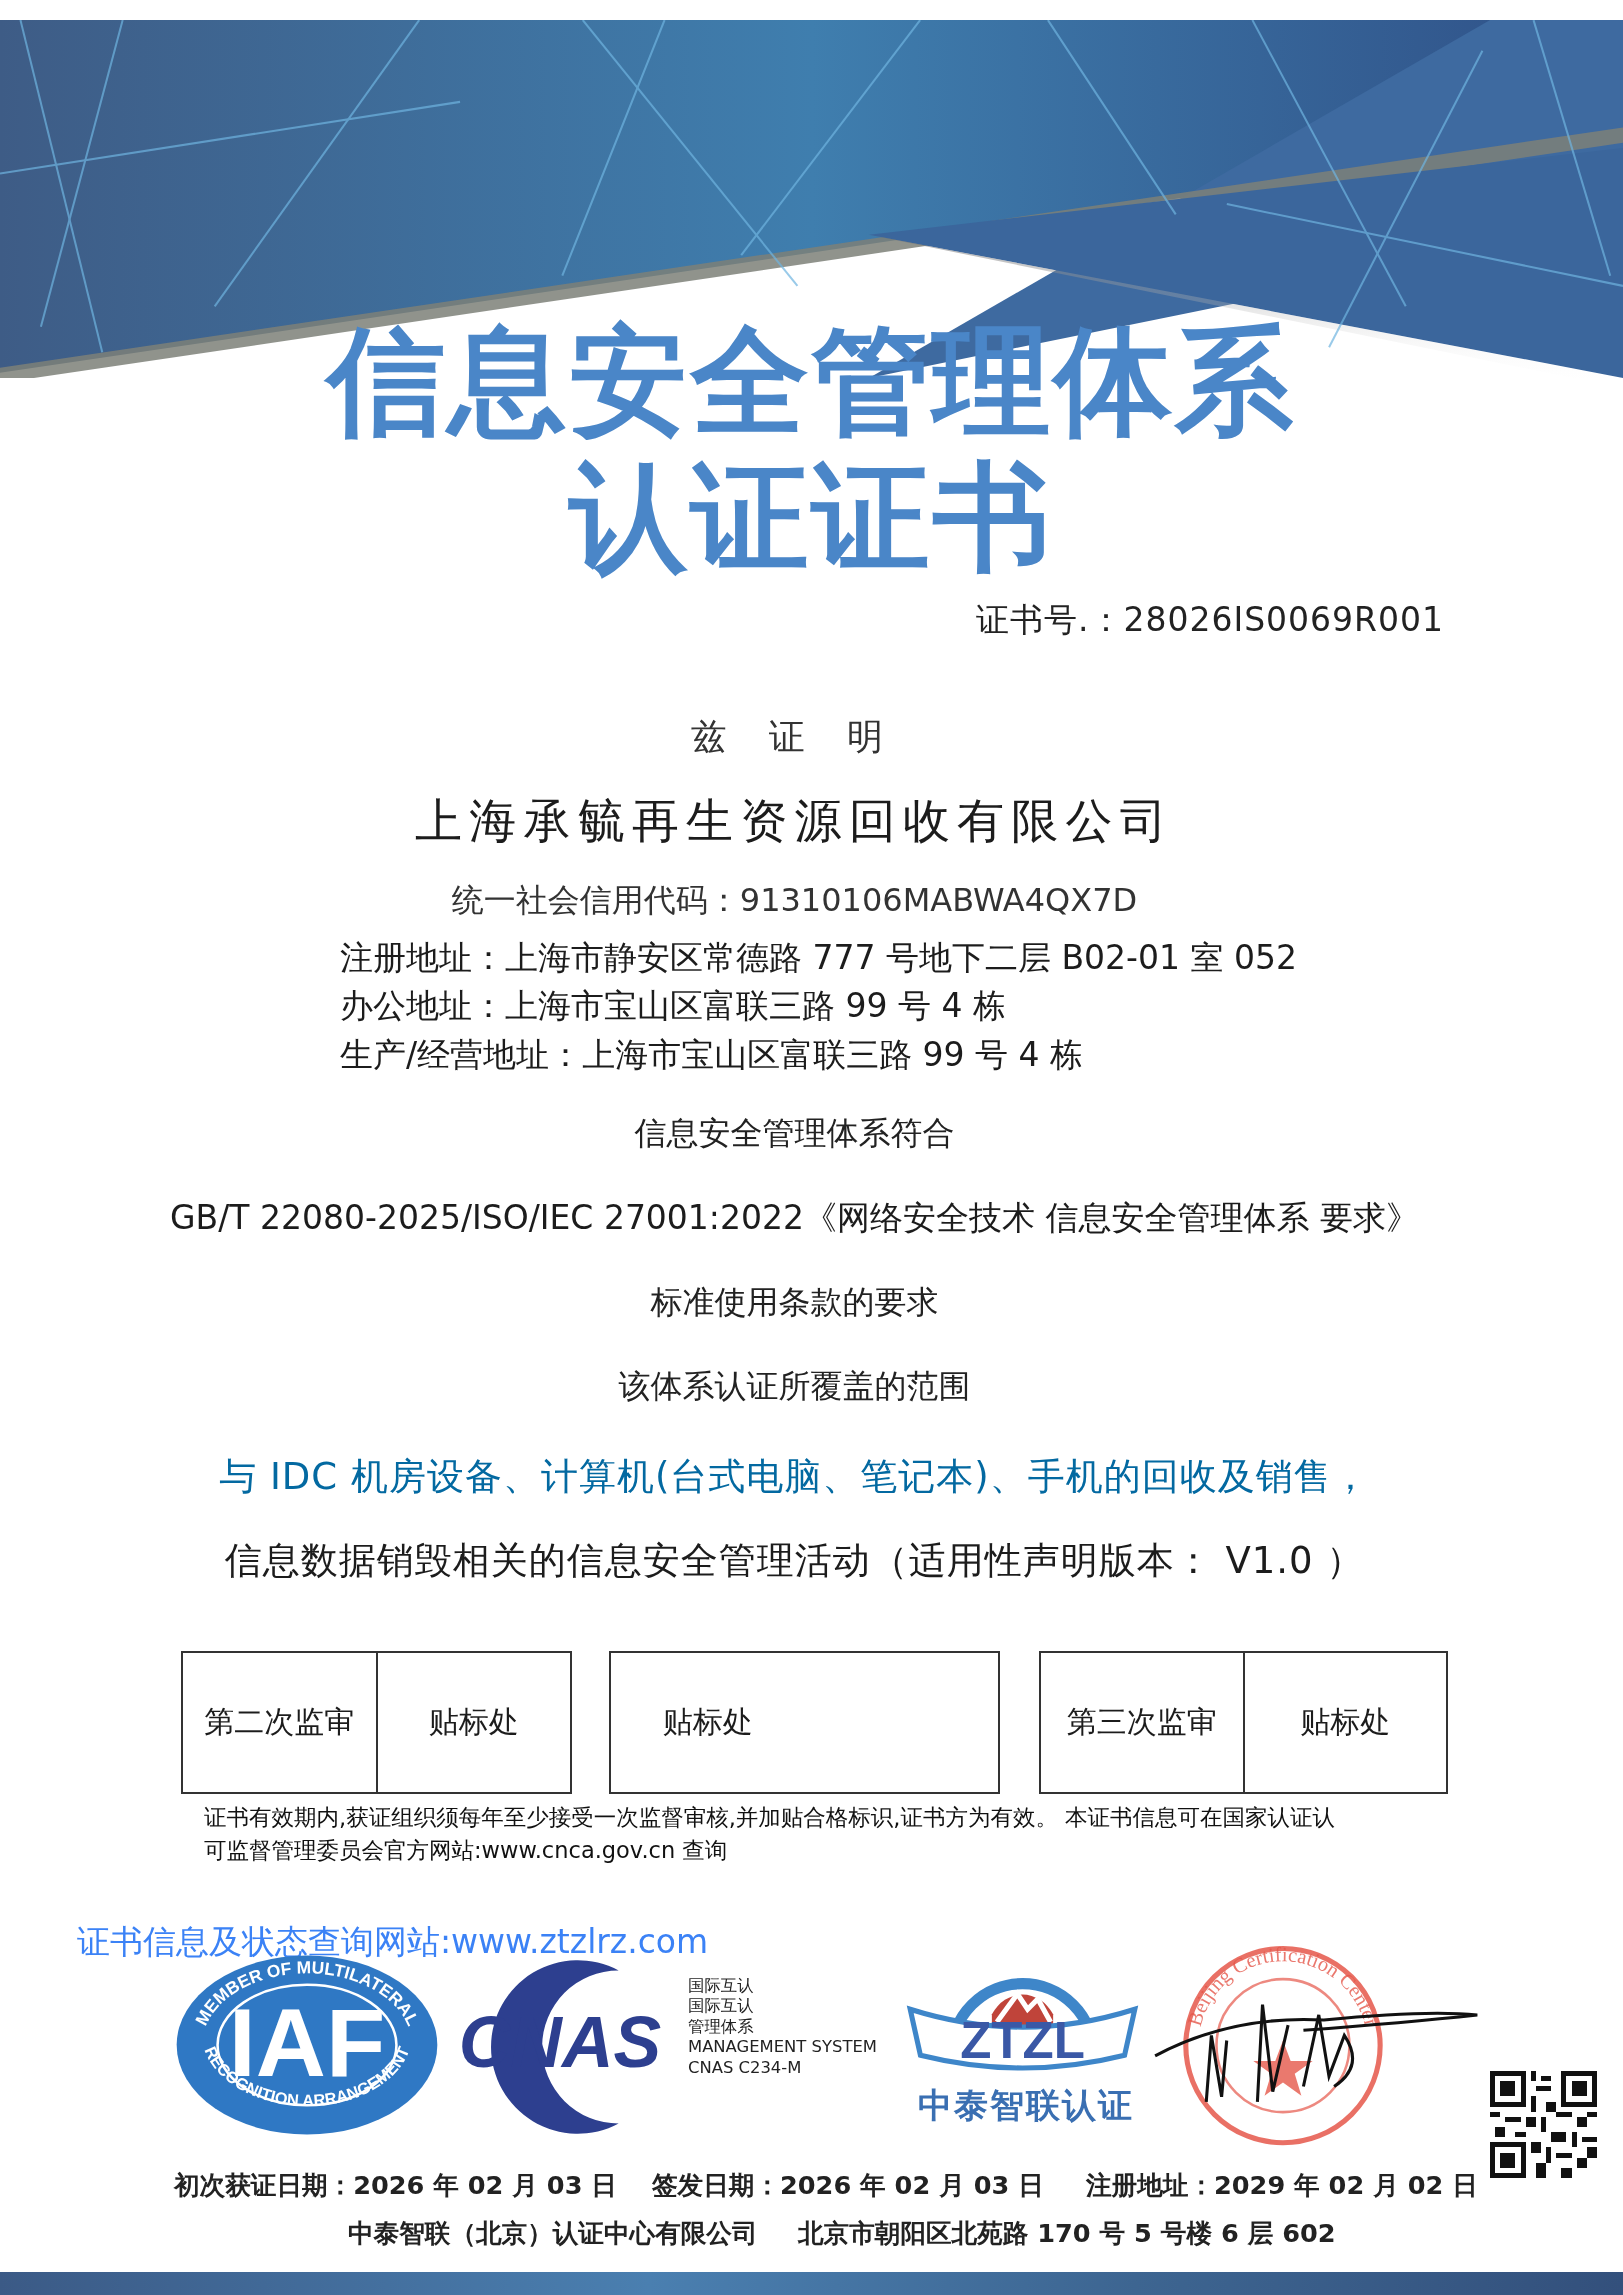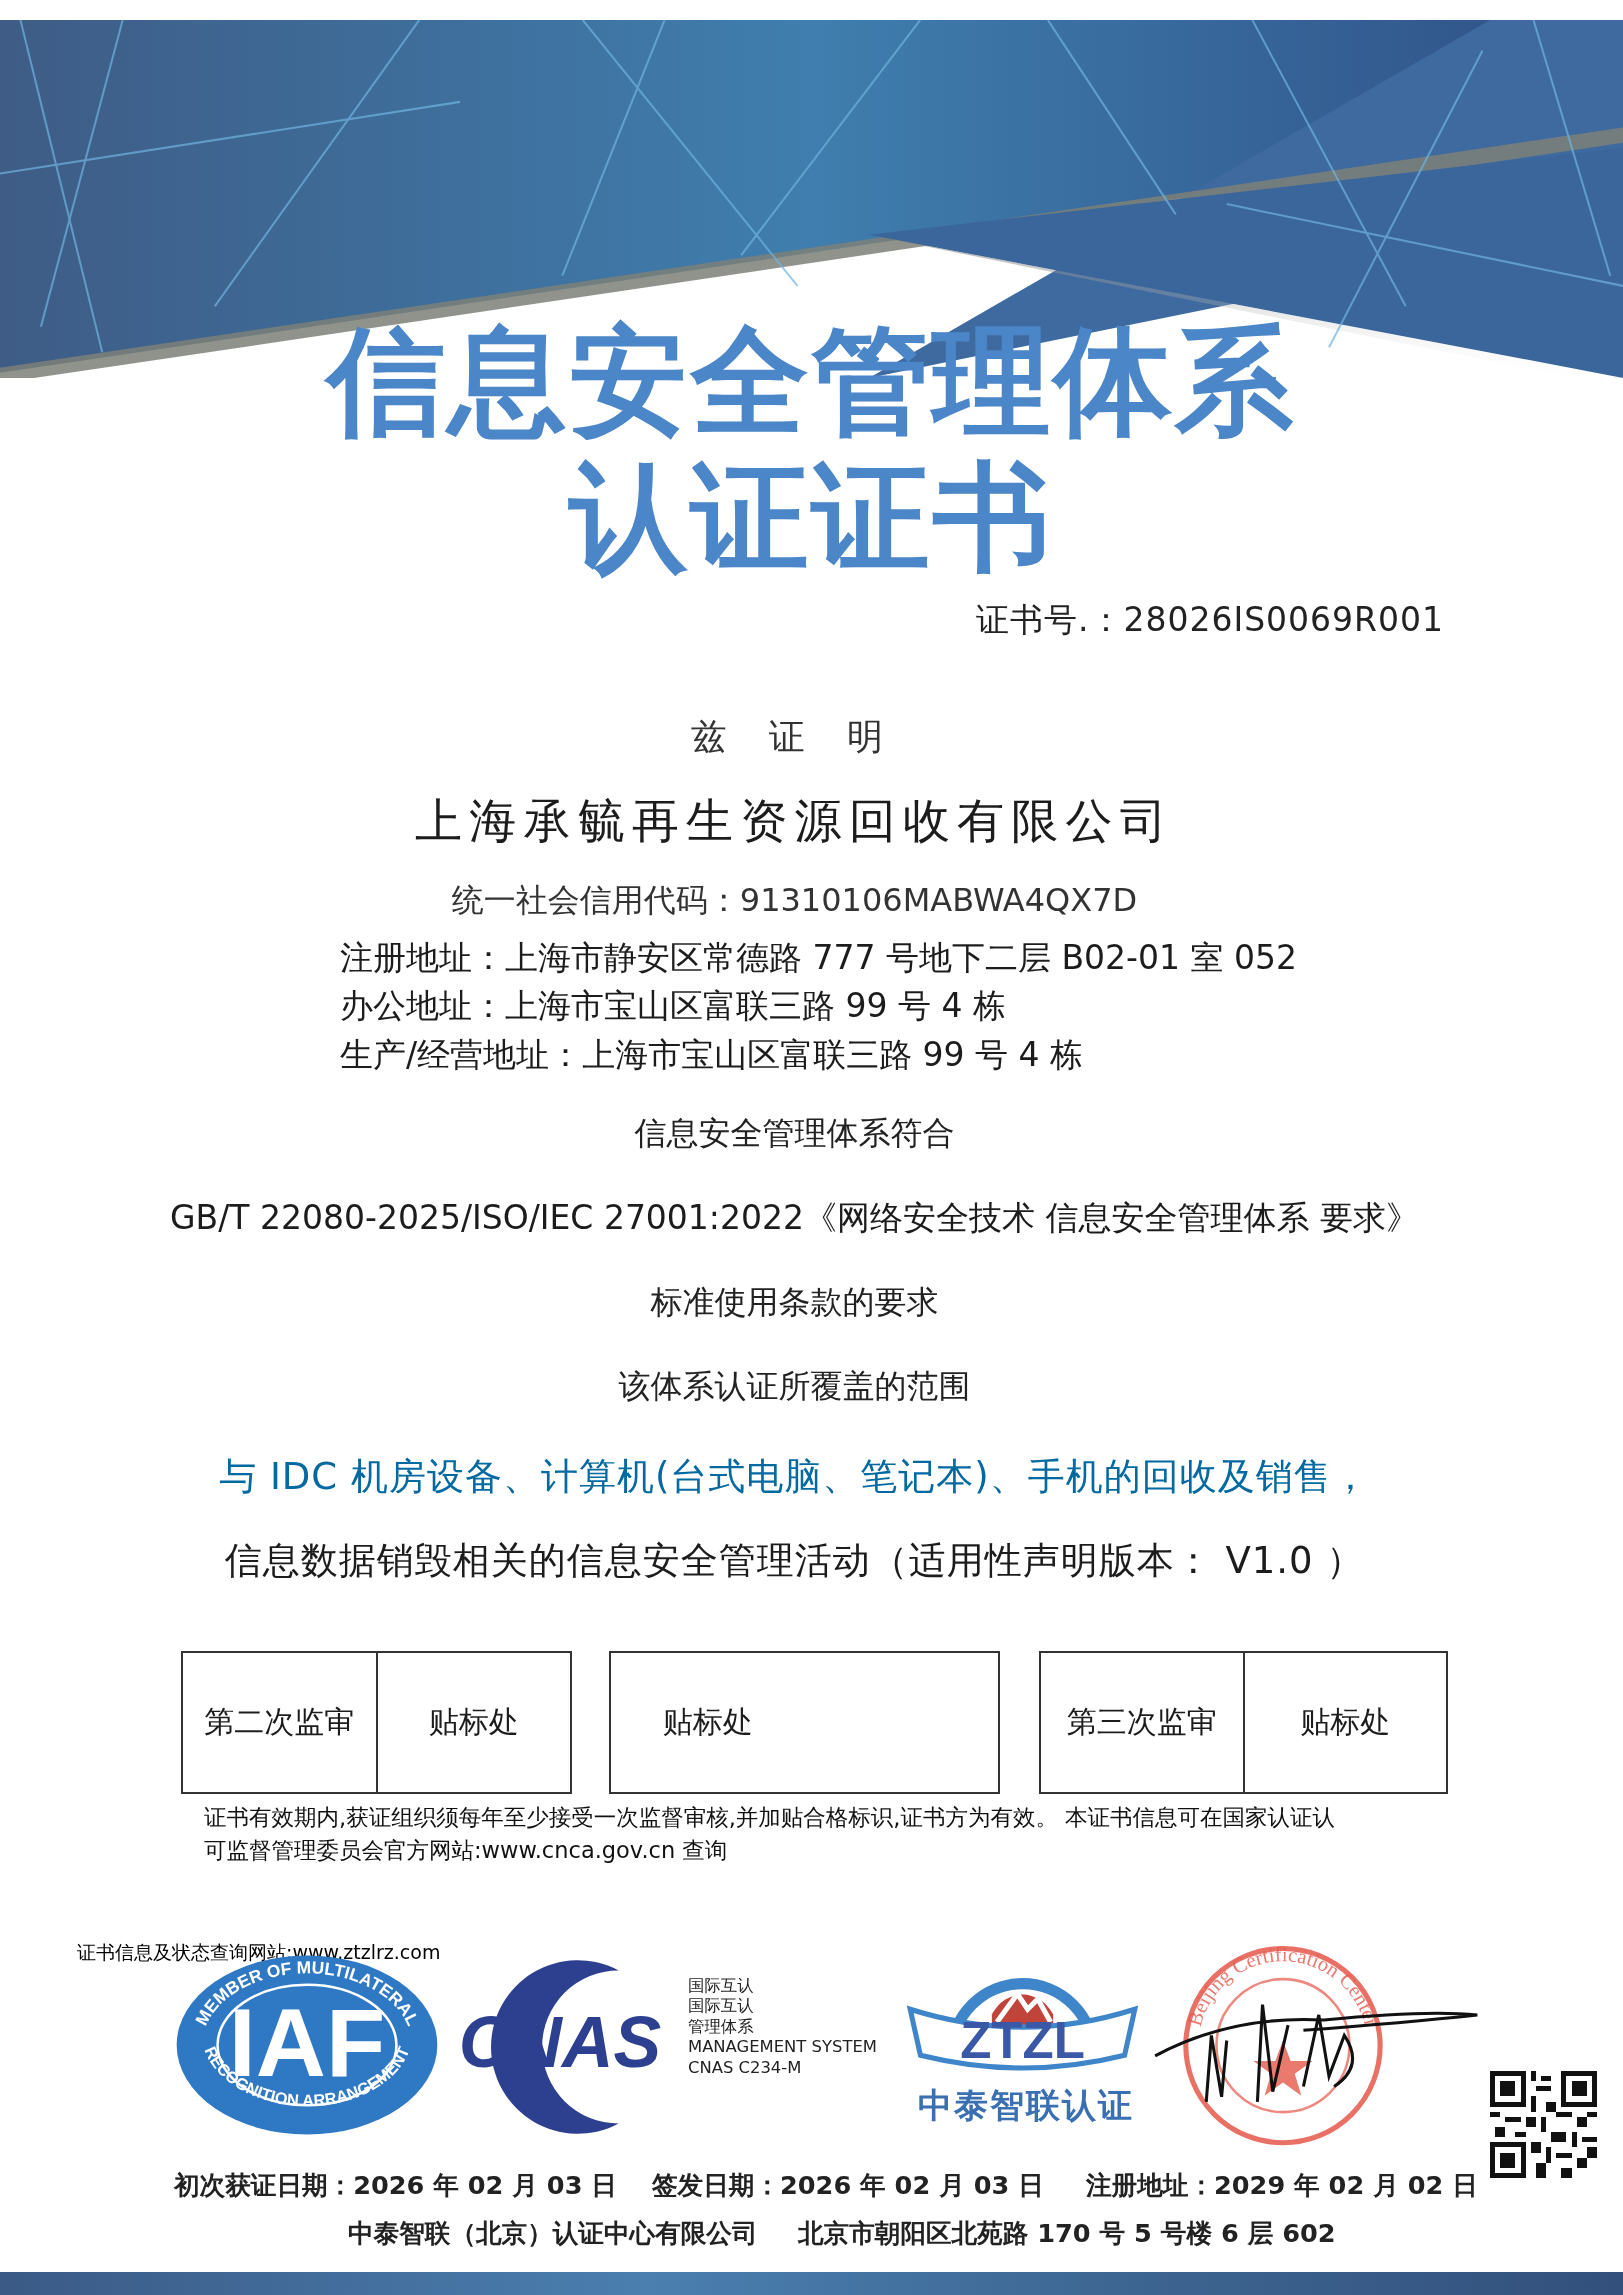--- a/index.html
+++ b/index.html
@@ -38,21 +38,21 @@
   .audit { position:absolute; top:1651px; height:143px; display:flex; border:2.6px solid #333; box-sizing:border-box; }
   .audit .cell { width:50%; display:flex; align-items:center; justify-content:center; font-size:30px; color:#1c1c1c; }
   .audit .cell + .cell { border-left:2.6px solid #333; }
   .audit1 { left:181px; width:391px; }
   .audit2 { left:609px; width:391px; }
   .audit3 { left:1039px; width:409px; }
 
   .note { position:absolute; left:204px; font-size:22.5px; color:#111; }
   .note1 { top:1802px; } .note2 { top:1835px; }
 
-  .query { position:absolute; left:77px; top:1920px; font-size:19px; color:#000000;margin-top:20px; }
+  .query { position:absolute; left:77px; top:1920px; font-size:33px; color:#3b82f6; }
 
   .logo { position:absolute; }
   .cnas-txt { position:absolute; left:688px; top:1976px; font-size:16.4px; line-height:20.4px; color:#222; }
   .ztzl-name { position:absolute; left:918px; top:2083px; font-size:34px; font-weight:bold; color:#3a6fb2; letter-spacing:2px; }
 
   .dates { position:absolute; top:2168px; font-size:25.6px; font-weight:bold; color:#222; }
   .d1 { left:174px; } .d2 { left:652px; } .d3 { left:1086px; }
 
   .issuer { position:absolute; top:2216px; left:348px; font-size:25.6px; font-weight:bold; color:#222; }
   .issuer-addr { position:absolute; top:2216px; left:798px; font-size:25.6px; font-weight:bold; color:#222; }

